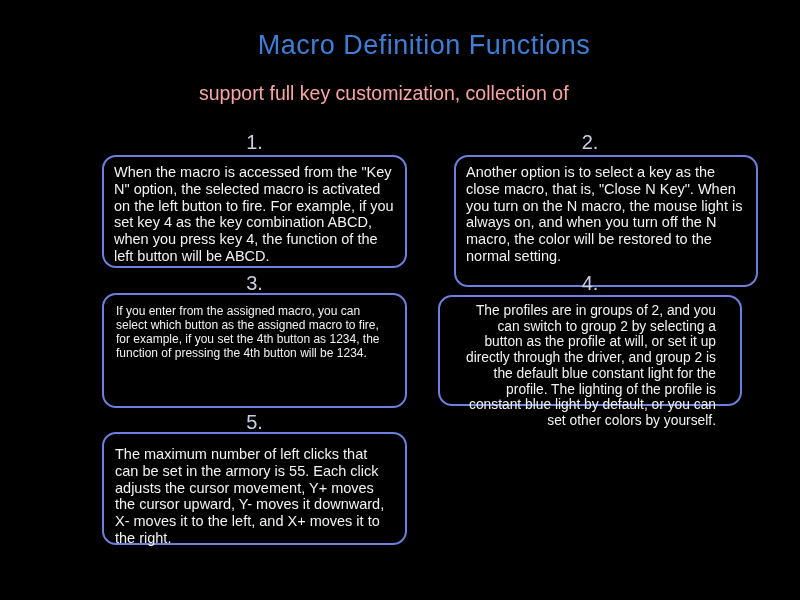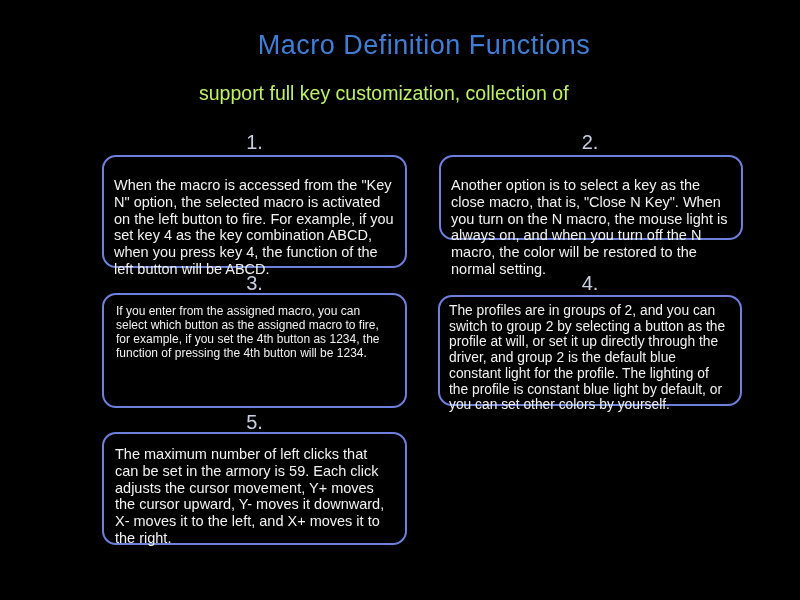--- a/index.html
+++ b/index.html
@@ -24,21 +24,21 @@
     text-align: center;
     color: #3f7ed6;
     font-size: 27px;
     font-weight: 500;
     letter-spacing: 0.5px;
   }
   .subtitle {
     position: absolute;
     left: 175px;
     top: 81px;
-    color: #bef264;
+    color: #fca5a5;
     font-size: 19.5px;
     font-weight: 500;
     line-height: 24px;
   }
   .section-number {
     position: absolute;
     text-align: center;
     color: #c9cfe2;
     font-size: 20px;
     font-weight: 500;
@@ -46,32 +46,32 @@
   .feature-box {
     position: absolute;
     box-sizing: border-box;
     background: #000000;
     border: 2.5px solid #6d80dd;
     border-radius: 14px;
     color: #f2f2f2;
     font-size: 14.5px;
     font-weight: 500;
     line-height: 1.16;
-    padding: 20px 10px;
+    padding: 7px 10px;
   }
   
   .num1 { left: 78px;  top: 131px; width: 305px; }
   .box1 { left: 78px;  top: 155px; width: 305px; height: 113px; }
   .num2 { left: 414px; top: 131px; width: 304px; }
-  .box2 { left: 415px; top: 155px; width: 304px; height: 85px; }
+  .box2 { left: 430px; top: 155px; width: 304px; height: 132px; }
   
   .num3 { left: 78px;  top: 272px; width: 305px; }
   .box3 { left: 78px;  top: 293px; width: 305px; height: 115px; font-size: 12px; line-height: 1.18; padding: 9px 12px; }
   .num4 { left: 414px; top: 272px; width: 304px; }
-  .box4 { left: 414px; top: 295px; width: 304px; height: 111px; font-size: 13.8px; line-height: 1.14; padding: 6px 9px; }
+  .box4 { left: 414px; top: 295px; width: 304px; height: 111px; font-size: 13.8px; line-height: 1.14; padding: 6px 24px; text-align: right; }
   
   .num5 { left: 78px;  top: 411px; width: 305px; }
   .box5 { left: 78px;  top: 432px; width: 305px; height: 113px; padding: 12px 11px; }
 </style>
 </head>
 <body>
 
 <div id="stage">
 
   <div class="page-title">Macro Definition Functions</div>
@@ -86,15 +86,15 @@
   <div class="section-number num2">2.</div>
   <div class="feature-box box2">Another option is to select a key as the close macro, that is, "Close N Key". When you turn on the N macro, the mouse light is always on, and when you turn off the N macro, the color will be restored to the normal setting.</div>
 
   <div class="section-number num3">3.</div>
   <div class="feature-box box3">If you enter from the assigned macro, you can select which button as the assigned macro to fire, for example, if you set the 4th button as 1234, the function of pressing the 4th button will be 1234.</div>
 
   <div class="section-number num4">4.</div>
   <div class="feature-box box4">The profiles are in groups of 2, and you can switch to group 2 by selecting a button as the profile at will, or set it up directly through the driver, and group 2 is the default blue constant light for the profile. The lighting of the profile is constant blue light by default, or you can set other colors by yourself.</div>
 
   <div class="section-number num5">5.</div>
-  <div class="feature-box box5">The maximum number of left clicks that can be set in the armory is 59. Each click adjusts the cursor movement, Y+ moves the cursor upward, Y- moves it downward, X- moves it to the left, and X+ moves it to the right.</div>
+  <div class="feature-box box5">The maximum number of left clicks that can be set in the armory is 55. Each click adjusts the cursor movement, Y+ moves the cursor upward, Y- moves it downward, X- moves it to the left, and X+ moves it to the right.</div>
 
 </div>
 
 </body></html>

